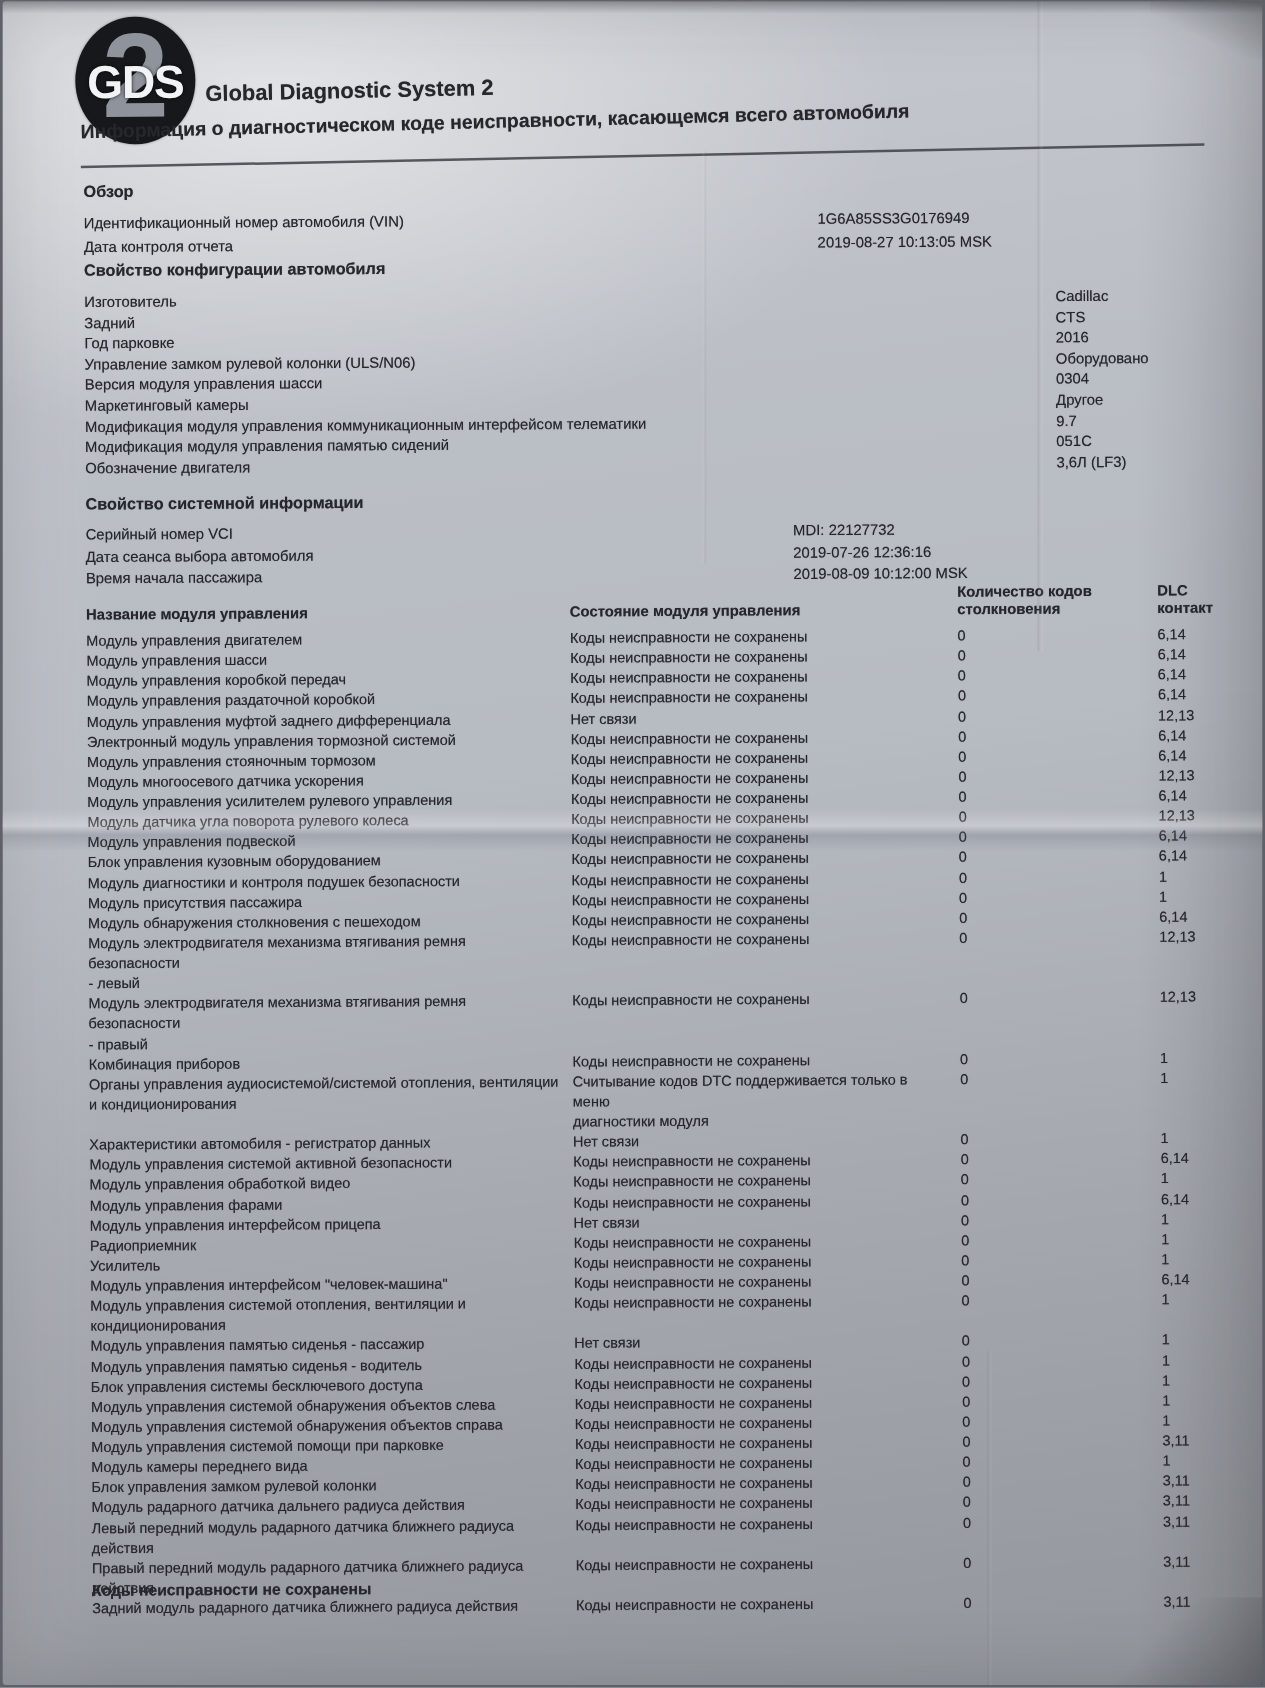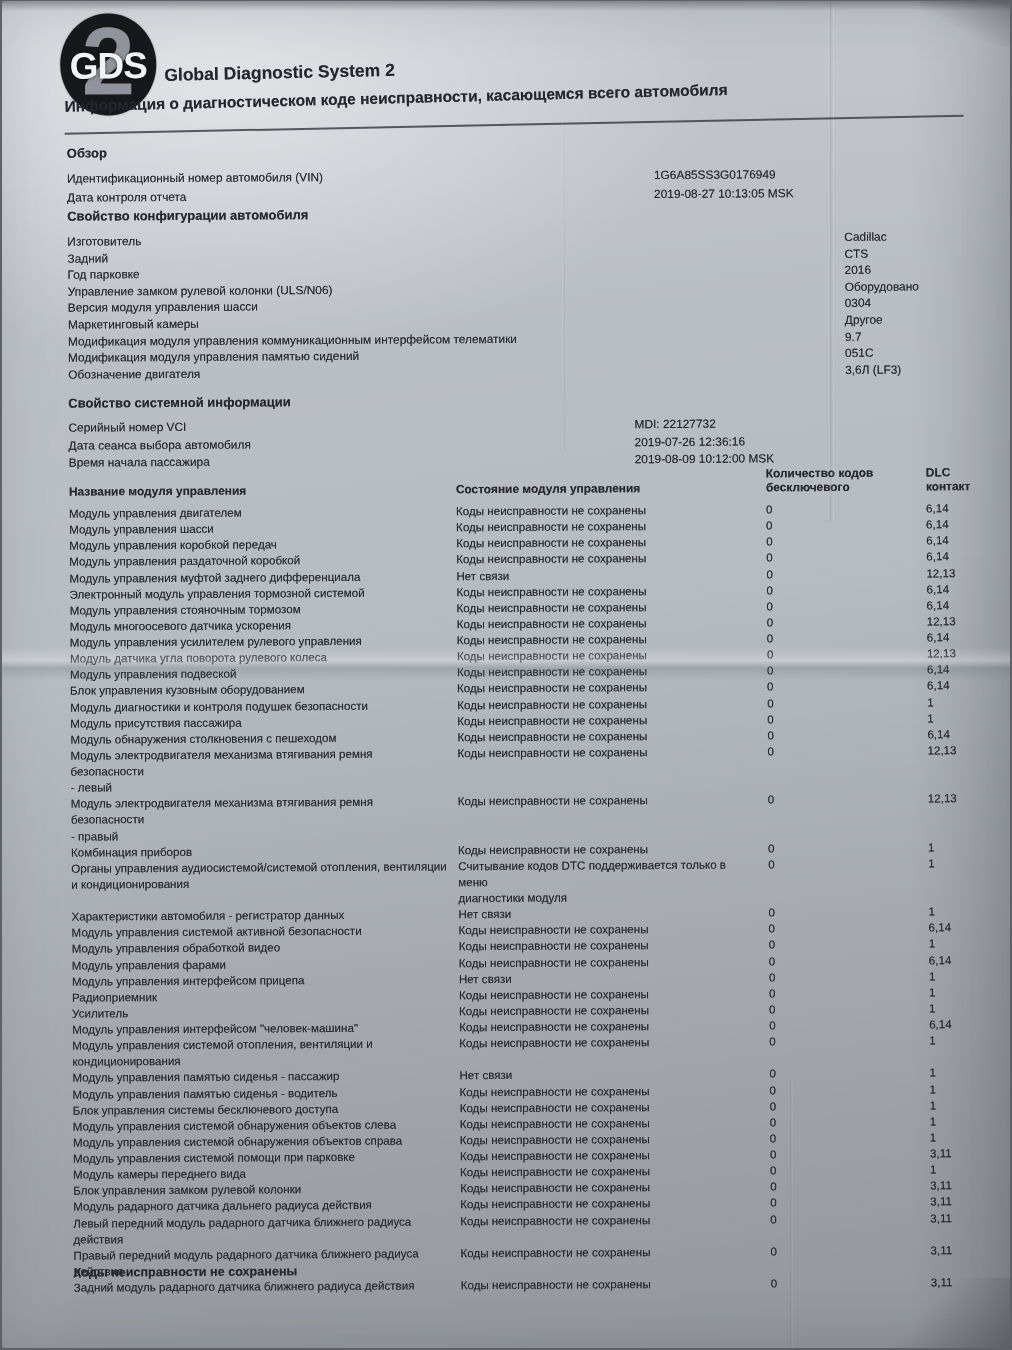--- a/index.html
+++ b/index.html
@@ -172,21 +172,21 @@
               <span class="kv-value">2019-08-09 10:12:00 MSK</span>
             </div>
           </div>
       </div>
 
       <div class="sec sec-table">
         <div class="t-head">
           <div class="hc">Название модуля управления</div>
           <div class="hc">Состояние модуля управления</div>
           <div class="hc">Количество кодов
-бесключевого</div>
+столкновения</div>
           <div class="hc">DLC
 контакт</div>
         </div>
         <div class="t-body">
 
             <div class="t-row">
               <div class="cell">Модуль управления двигателем</div>
               <div class="cell">Коды неисправности не сохранены</div>
               <div class="cell">0</div>
               <div class="cell">6,14</div>

